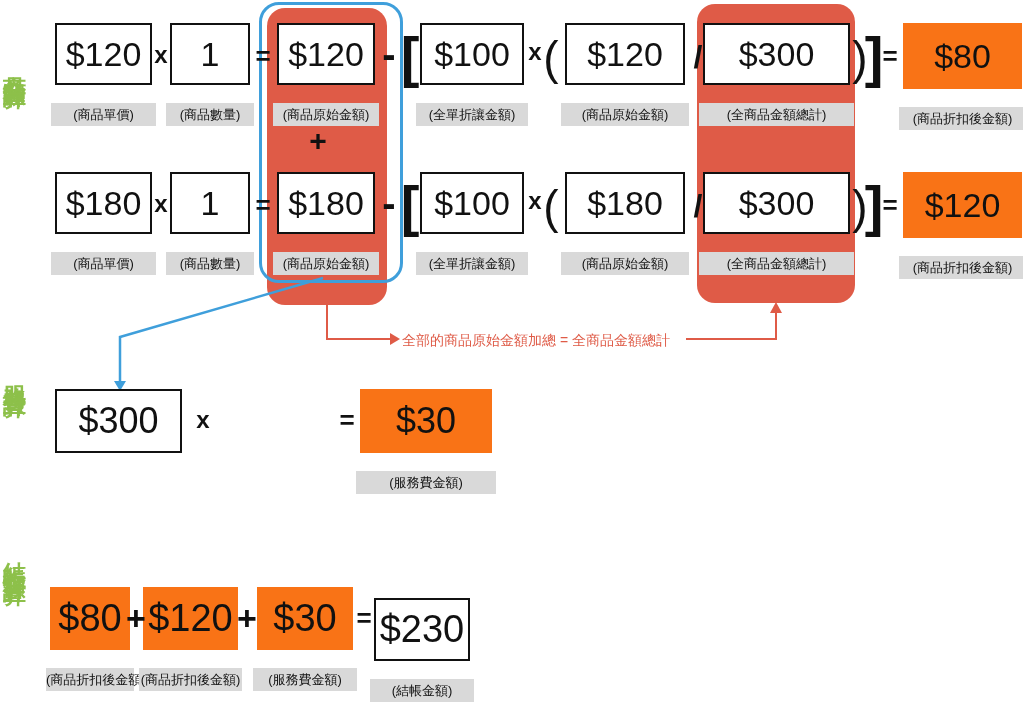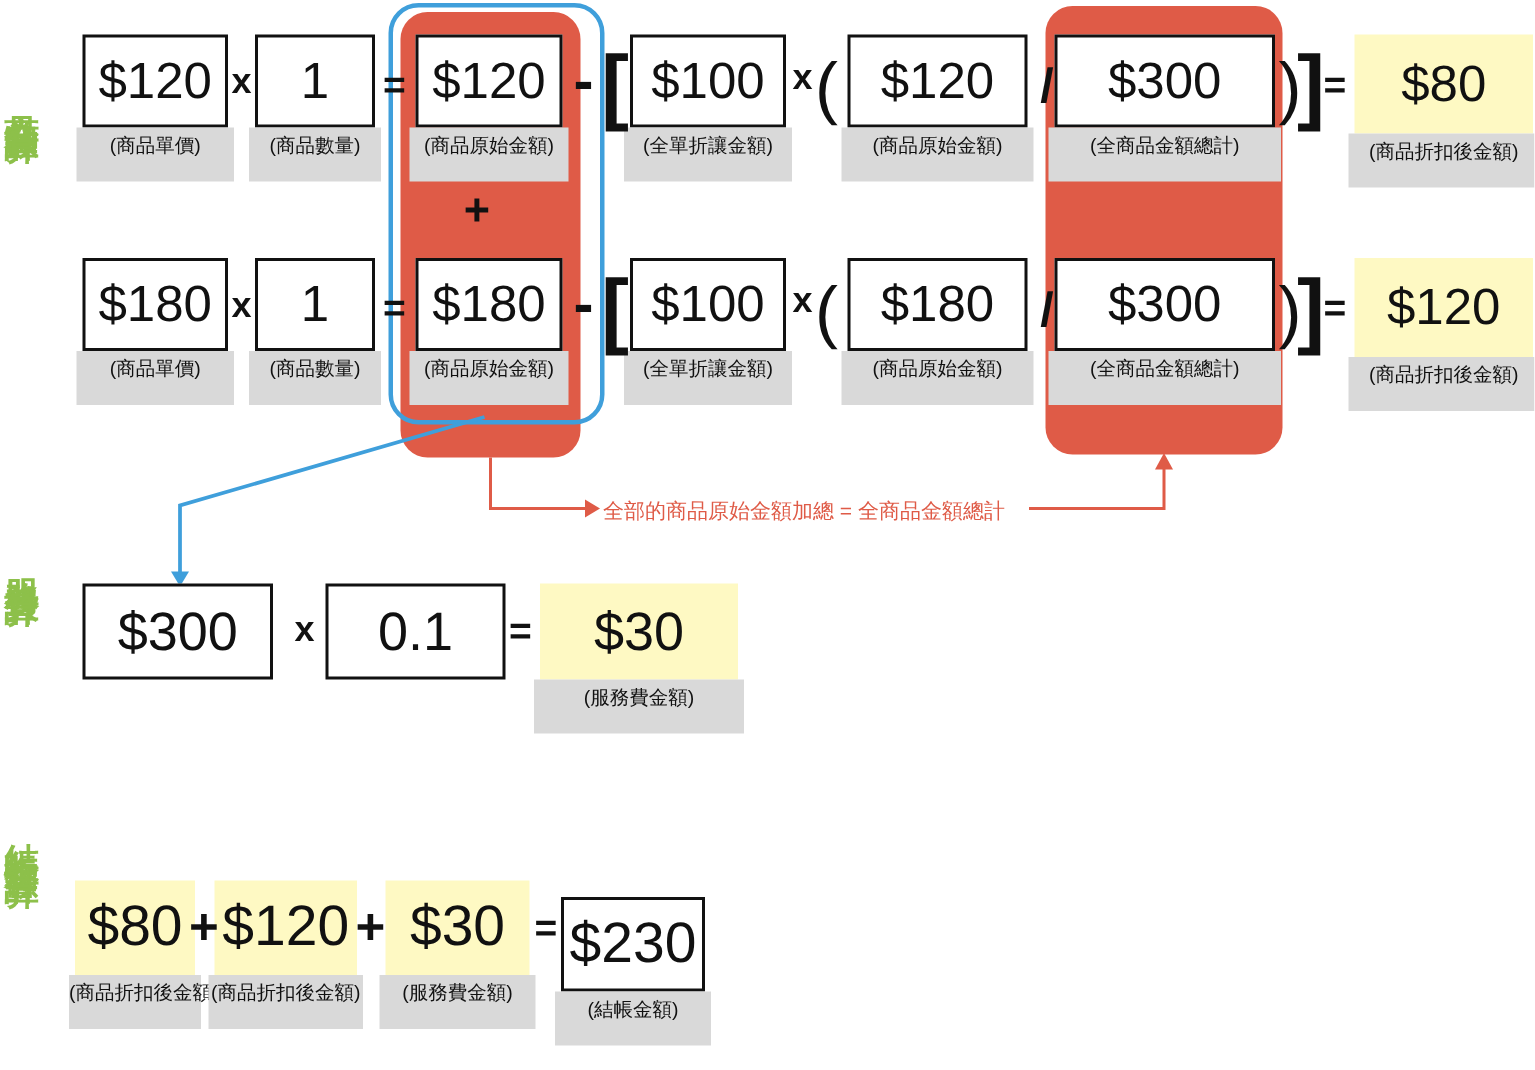--- a/index.html
+++ b/index.html
@@ -17,23 +17,23 @@
   
   .hl-red{position:absolute;background:#DF5B47;border-radius:18px;z-index:1;}
   .hl-blue{position:absolute;border:3px solid #3F9FDB;border-radius:20px;background:transparent;z-index:2;}
   
   .vbox{position:absolute;z-index:3;}
   .val{
     box-sizing:border-box;height:62px;background:#ffffff;border:2px solid #111;
     display:flex;align-items:center;justify-content:center;
     font-size:34px;font-weight:400;color:#111;white-space:nowrap;
   }
-  .vbox.orange .val{background:#fef9c3;border:none;}
+  .vbox.orange .val{background:#f97316;border:none;}
   .lbl{
-    height:36px;line-height:23px;background:#D9D9D9;margin:0 -4px;
+    height:23px;line-height:23px;background:#D9D9D9;margin:18px -4px;
     font-size:13px;text-align:center;color:#111;white-space:nowrap;overflow:visible;
   }
   .g1 .vbox.orange .val{height:66px;}
   .gs .val{height:64px;font-size:36px;}
   .gc .val{height:63px;font-size:38px;}
   
   .op{
     position:absolute;transform:translate(-50%,-50%);z-index:4;
     font-weight:700;color:#111;line-height:1;white-space:nowrap;
   }
@@ -157,21 +157,20 @@
       <div class="lbl">(商品折扣後金額)</div>
     </div>
   </div>
 
   <div class="gs">
     <div class="vbox" style="left:55px;top:389px;width:127px">
       <div class="val">$300</div>
     </div>
     <span class="op mul" style="left:203px;top:420px">x</span>
     <div class="vbox" style="left:217px;top:389px;width:120px">
-      <div class="val">0.1</div>
     </div>
     <span class="op eq" style="left:347px;top:420px">=</span>
     <div class="vbox orange" style="left:360px;top:389px;width:132px">
       <div class="val">$30</div>
       <div class="lbl">(服務費金額)</div>
     </div>
   </div>
 
   <div class="gc">
     <div class="vbox orange" style="left:50px;top:587px;width:80px">

